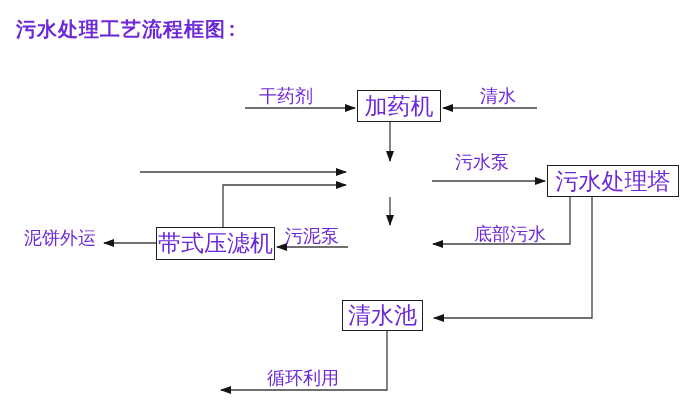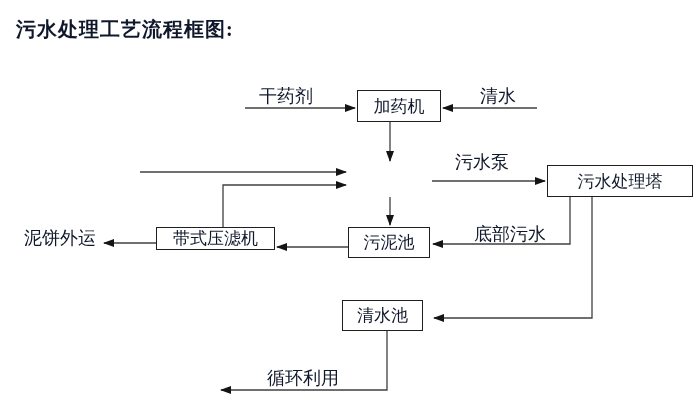--- a/index.html
+++ b/index.html
@@ -5,22 +5,22 @@
   html, body {
     margin: 0;
     padding: 0;
     background: #ffffff;
   }
   #canvas {
     position: relative;
     width: 700px;
     height: 420px;
     background: #ffffff;
-    font-family: Liberation Serif, serif;
-    color: #0f172a;
+    font-family: Liberation Mono, monospace;
+    color: #6d28d9;
     overflow: hidden;
   }
   #edges-svg {
     position: absolute;
     left: 0; top: 0;
     width: 700px; height: 420px;
   }
   .page-title {
     position: absolute;
     left: 16px;
@@ -30,21 +30,21 @@
     letter-spacing: 1px;
     white-space: nowrap;
   }
   .node {
     position: absolute;
     border: 1.6px solid #1f1f1f;
     background: #ffffff;
     display: flex;
     align-items: center;
     justify-content: center;
-    font-size: 17px;
+    font-size: 23px;
     white-space: nowrap;
     box-sizing: border-box;
   }
   .elabel {
     position: absolute;
     font-size: 18px;
     white-space: nowrap;
     text-align: center;
   }
   polyline {
@@ -74,25 +74,25 @@
     <polyline points="432,181 545,181" marker-end="url(#arrow)"></polyline>
     <polyline points="390,197 390,225" marker-end="url(#arrow)"></polyline>
     <polyline points="570,197 570,244 433,244" marker-end="url(#arrow)"></polyline>
     <polyline points="348,247 277,247" marker-end="url(#arrow)"></polyline>
     <polyline points="156,243 104,243" marker-end="url(#arrow)"></polyline>
     <polyline points="592,197 592,318 434,318" marker-end="url(#arrow)"></polyline>
     <polyline points="387,331 387,390 221,390" marker-end="url(#arrow)"></polyline>
   </svg>
 
   <div class="node" style="left:357px; top:90px;  width:84px;  height:32px;">加药机</div>
-  <div class="node" style="left:547px; top:165px; width:146px; height:32px;">污水处理塔</div>
-  <div class="node" style="left:348px; top:227px; width:82px;  height:31px;">污泥池</div>
-  <div class="node" style="left:156px; top:227px; width:119px; height:23px;text-align:center;">带式压滤机</div>
+  <div class="node" style="left:547px; top:165px; width:132px; height:32px;">污水处理塔</div>
+  <div class="node" style="left:156px; top:227px; width:119px; height:33px;text-align:center;">带式压滤机</div>
   <div class="node" style="left:342px; top:300px; width:81px;  height:31px;">清水池</div>
 
   <div class="elabel" style="left:252px; top:84px;  width:68px;">干药剂</div>
   <div class="elabel" style="left:468px; top:84px;  width:60px;">清水</div>
   <div class="elabel" style="left:450px; top:150px; width:64px;">污水泵</div>
   <div class="elabel" style="left:465px; top:222px; width:90px;">底部污水</div>
+  <div class="elabel" style="left:280px; top:224px; width:64px;">污泥泵</div>
   <div class="elabel" style="left:14px;  top:226px; width:82px;text-align:right;">泥饼外运</div>
   <div class="elabel" style="left:260px; top:366px; width:86px;text-align:center;">循环利用</div>
 
 </div>
 
 </body></html>

